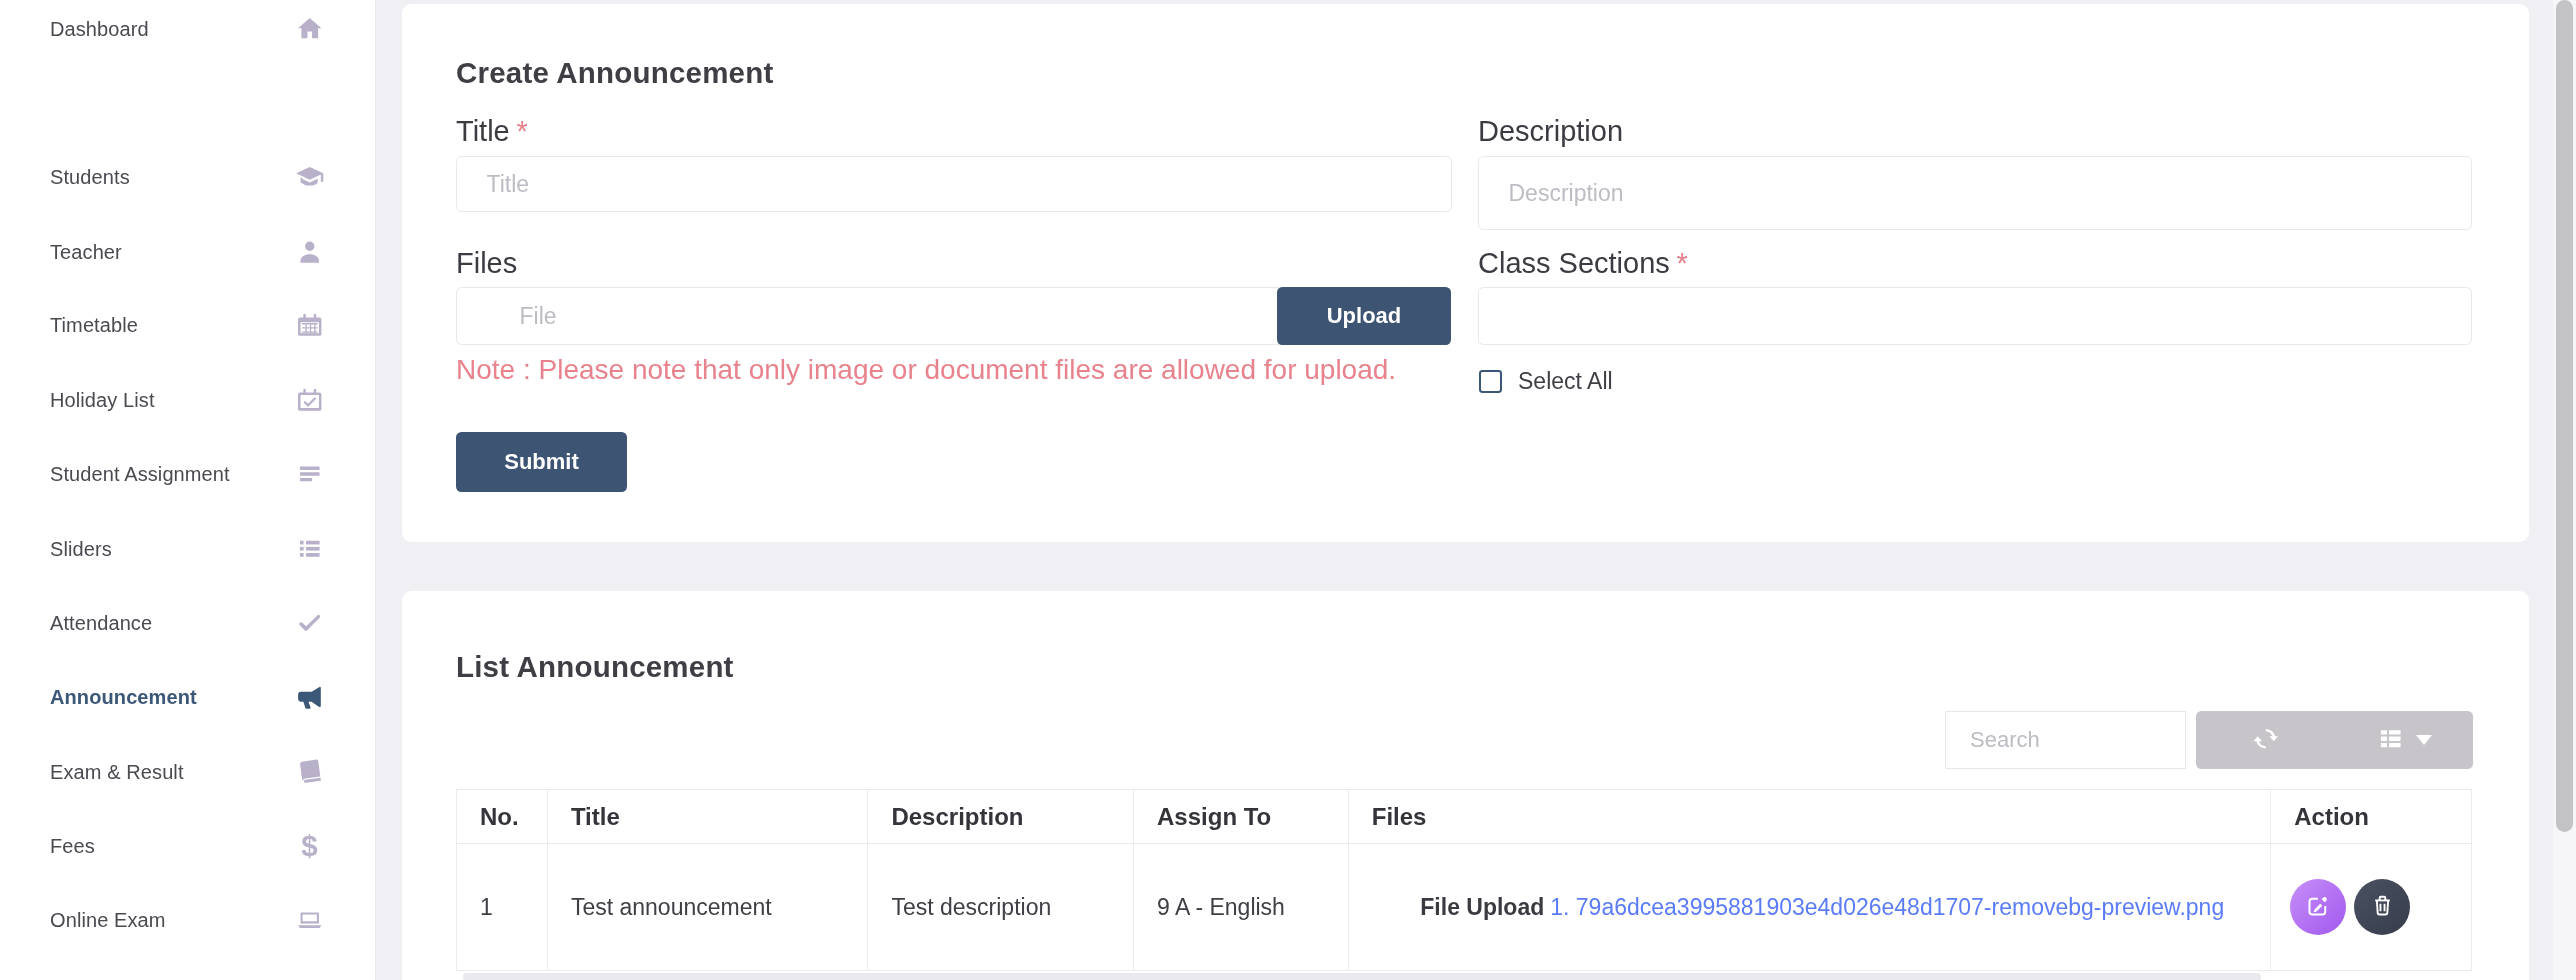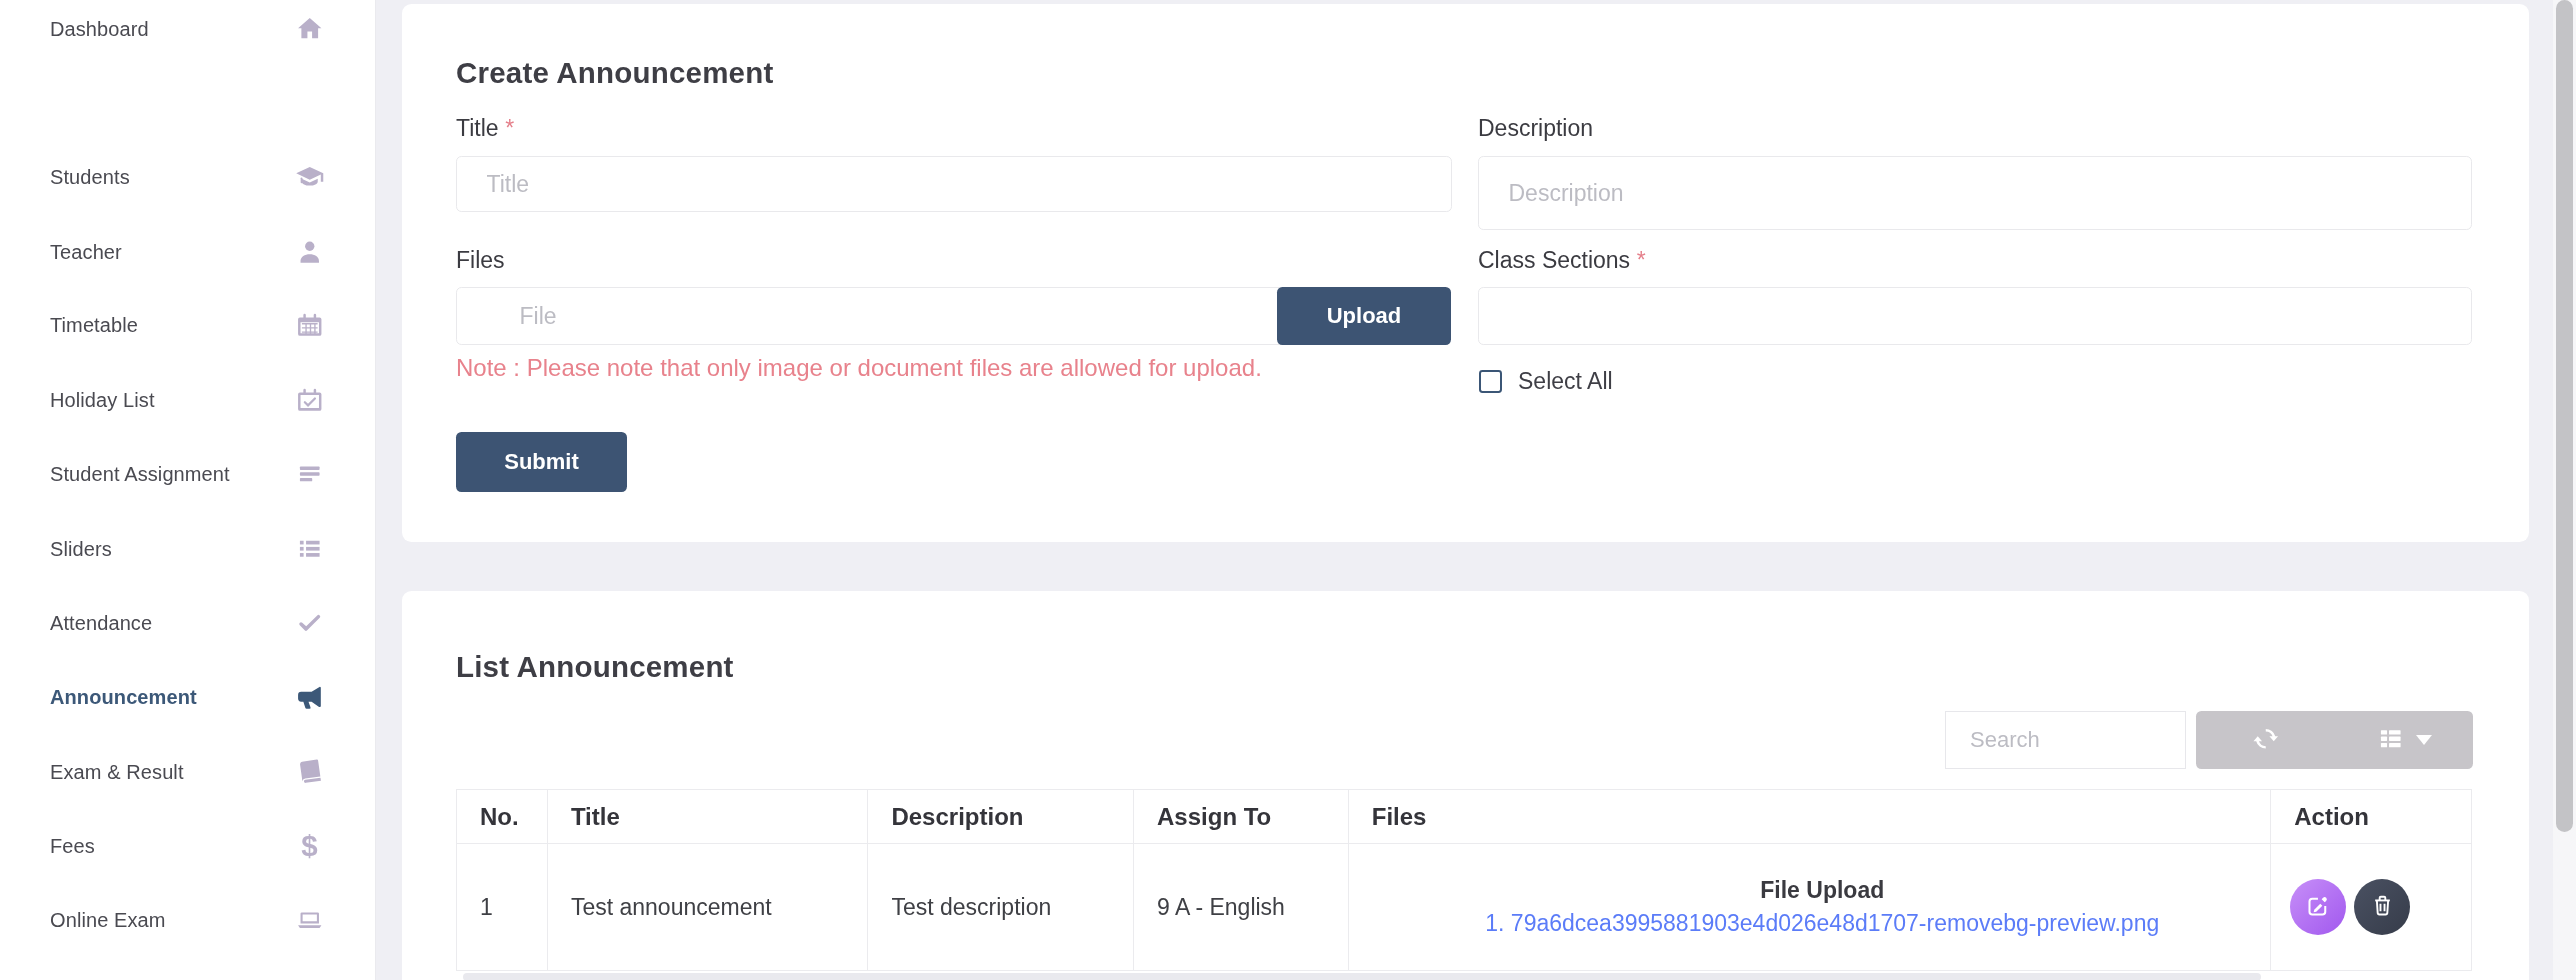--- a/index.html
+++ b/index.html
@@ -27,21 +27,21 @@
   .nav-item.active .ico { color:#3c5878; }
   .dollar { font-size:29.5px; font-weight:600; line-height:1; }
 
   
   .card { position:absolute; background:#ffffff; border-radius:9.4px; }
   #card-create { left:402px; top:4px; width:2127px; height:538px; }
   #card-list   { left:402px; top:591px; width:2127px; height:390px; border-bottom-left-radius:0; border-bottom-right-radius:0; }
 
   .card h2 { position:absolute; font-size:29.5px; font-weight:700; color:#3e3e45; letter-spacing:0.2px; }
 
-  .field-label { position:absolute; font-size:23px; color:#3b3b41; }
+  .field-label { position:absolute; font-size:29px; color:#3b3b41; }
   .req { color:#e5808b; margin-left:6.7px; }
 
   .tbox {
     position:absolute; background:#fff; border:1.3px solid #e9e9ec; border-radius:5.4px;
   }
   .tbox input {
     width:100%; height:100%; border:none; outline:none; background:transparent;
     font-family:"Liberation Sans", sans-serif; font-size:23px; color:#3f4045;
     padding:0 29.5px;
   }
@@ -51,21 +51,21 @@
     font-family:"Liberation Sans", sans-serif; font-size:23px; color:#3f4045;
     padding:23px 74px 0 29.5px;
   }
   .tbox textarea::placeholder { color:#bcbcc3; opacity:1; }
 
   .btn-dark {
     position:absolute; background:#3d5473; color:#fff; border:none; border-radius:5.4px;
     font-family:"Liberation Sans", sans-serif; font-size:22px; font-weight:700;
     display:flex; align-items:center; justify-content:center; cursor:pointer;
   }
-  .note-text { position:absolute; font-size:24px; color:#e8828c; }
+  .note-text { position:absolute; font-size:28px; color:#e8828c; }
   .checkbox {
     position:absolute; width:23px; height:23px; background:#fff;
     border:2px solid #3b5676; border-radius:3.4px; cursor:pointer;
   }
   .cb-label { position:absolute; font-size:23px; color:#3f3f46; }
 
   
   .search-box {
     position:absolute; left:1543px; top:120px; width:241px; height:58px;
     background:#fff; border:1.3px solid #e7e7eb; border-radius:0;
@@ -85,21 +85,21 @@
   
   .ann-table { position:absolute; left:54px; top:198px; width:2016px; border:1.3px solid #ebebee; border-bottom:none; }
   .trow { display:flex; border-bottom:1.3px solid #ebebee; }
   .trow > div { border-right:1.3px solid #ebebee; display:flex; align-items:center; padding-left:23px; }
   .trow > div:last-child { border-right:none; }
   .thead { height:54px; }
   .thead > div { font-size:24px; font-weight:700; color:#34343a; }
   .tbody { height:127px; }
   .tbody > div { font-size:23px; color:#3f4045; }
   .c-no{width:91px;} .c-title{width:321px;} .c-desc{width:266px;} .c-assign{width:215px;} .c-files{width:924px;} .c-action{width:200px;}
-  .files-cell { flex-direction:column; align-items:flex-start; justify-content:center; gap:6px; padding-left:25.5px !important; }
+  .files-cell { flex-direction:row; align-items:flex-start; justify-content:center; gap:6px; padding-left:25.5px !important; }
   .files-cell .fu { font-weight:700; color:#3a3a40; }
   .file-link { color:#5b7cf8; cursor:pointer; text-decoration:none; }
   .action-cell { gap:8px; padding-left:19px !important; }
   .round-btn {
     width:56px; height:56px; border-radius:50%; border:none; cursor:pointer;
     display:flex; align-items:center; justify-content:center;
   }
   .round-btn svg { width:27px; height:27px; }
   .btn-edit { background:linear-gradient(135deg,#c78ff8,#a158ee); }
   .btn-del  { background:linear-gradient(135deg,#4a5162,#363c4a); }

